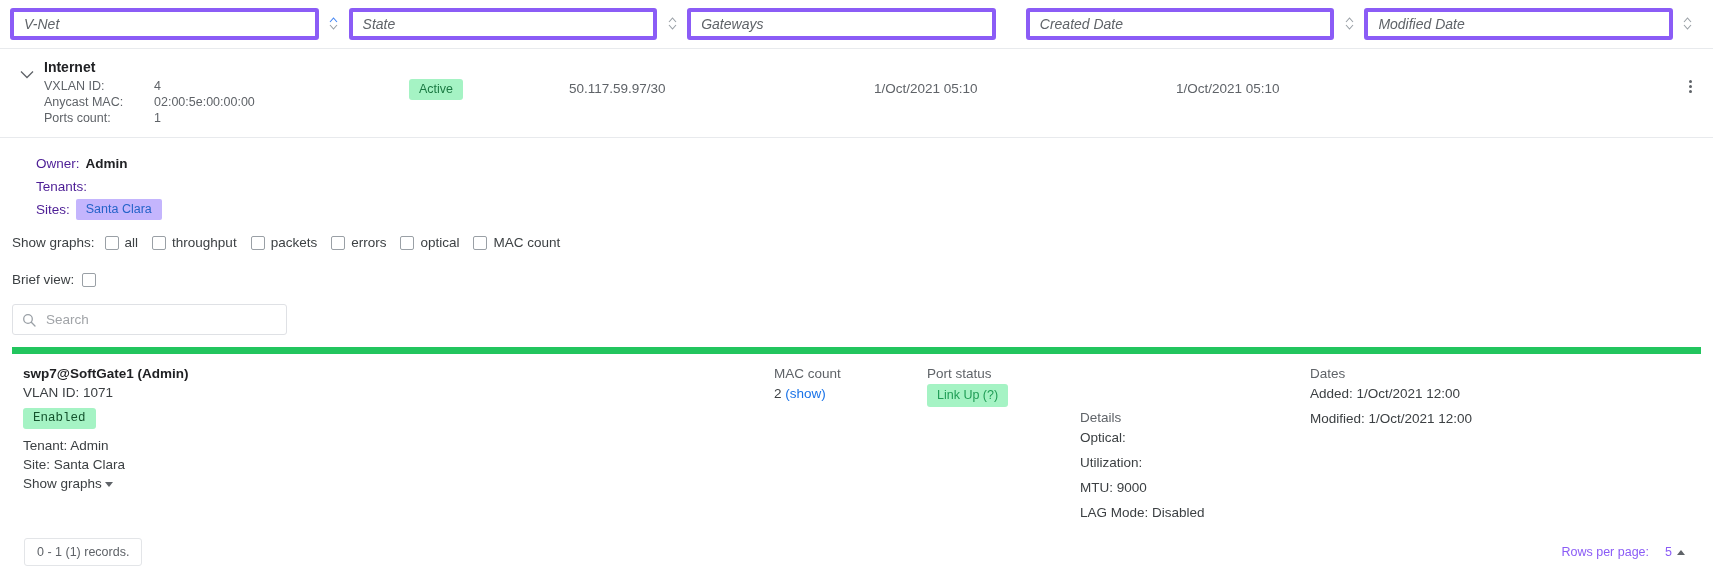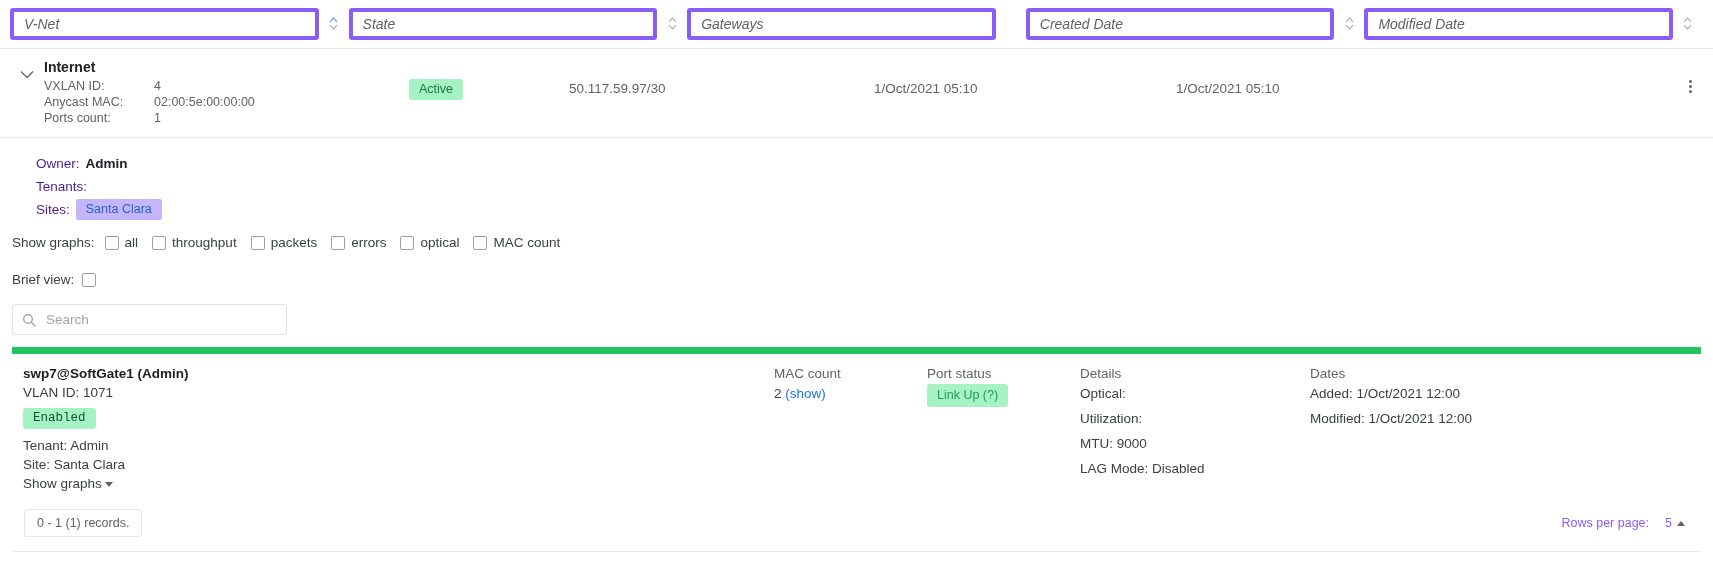--- a/index.html
+++ b/index.html
@@ -189,21 +189,21 @@
   
   .port-table {
     margin-top: 12px;
     border-top: 7px solid #22c55e;
     display: flex;
     padding: 11px 0 0 0;
   }
   .col-port { width: 762px; min-width: 762px; padding-left: 11px; }
   .col-mac  { width: 153px; min-width: 153px; }
   .col-stat { width: 153px; min-width: 153px; }
-  .col-det  { width: 230px; min-width: 230px; }
+  .col-det  { width: 230px; min-width: 230px; margin-top: 44px; }
   .col-dates{ flex: 1 1 auto; }
 
   .col-head {
     font-size: 13.5px;
     color: #5f6368;
     line-height: 18px;
     margin-bottom: 1px;
   }
   .port-name {
     font-size: 13.5px;

